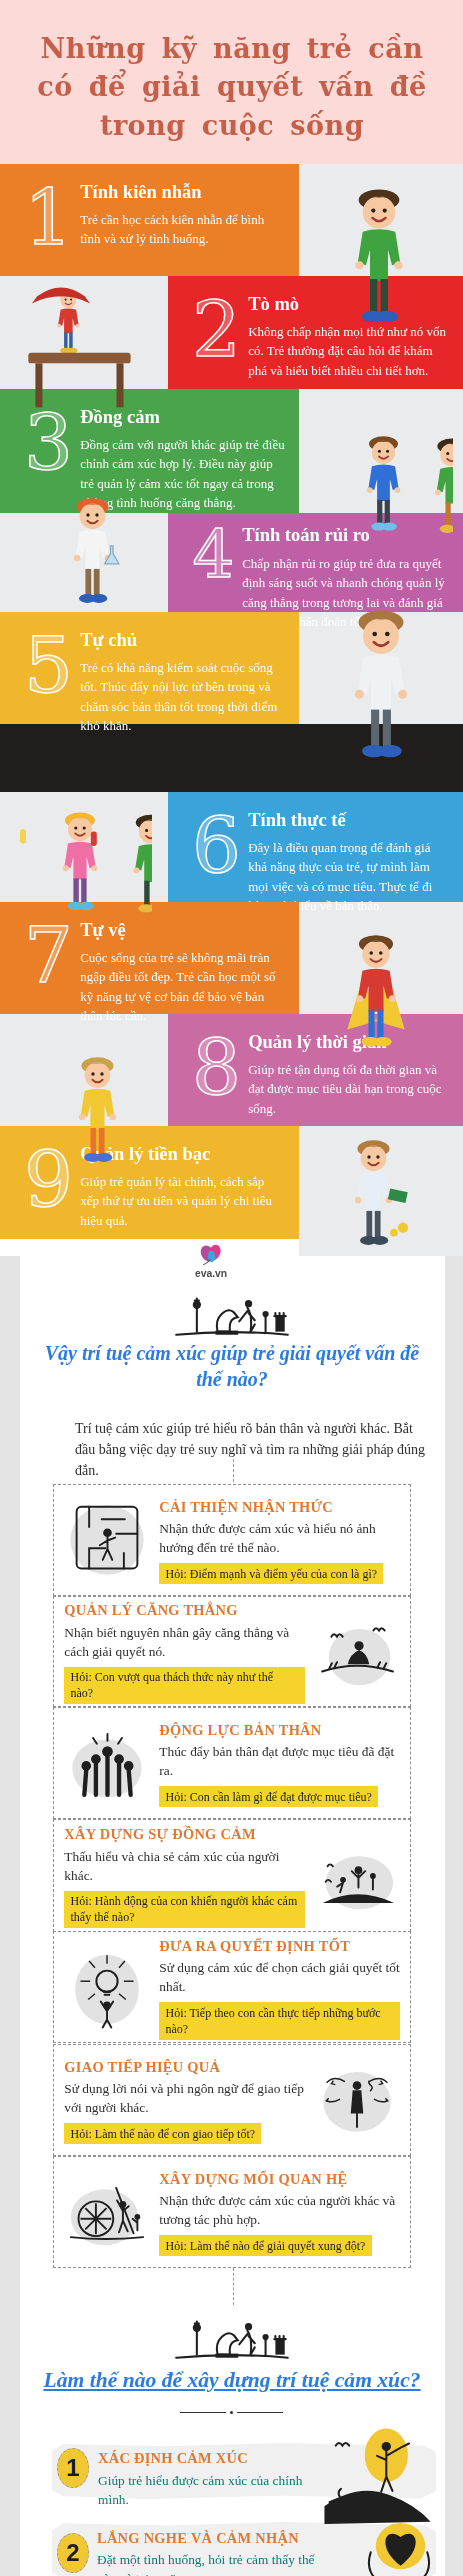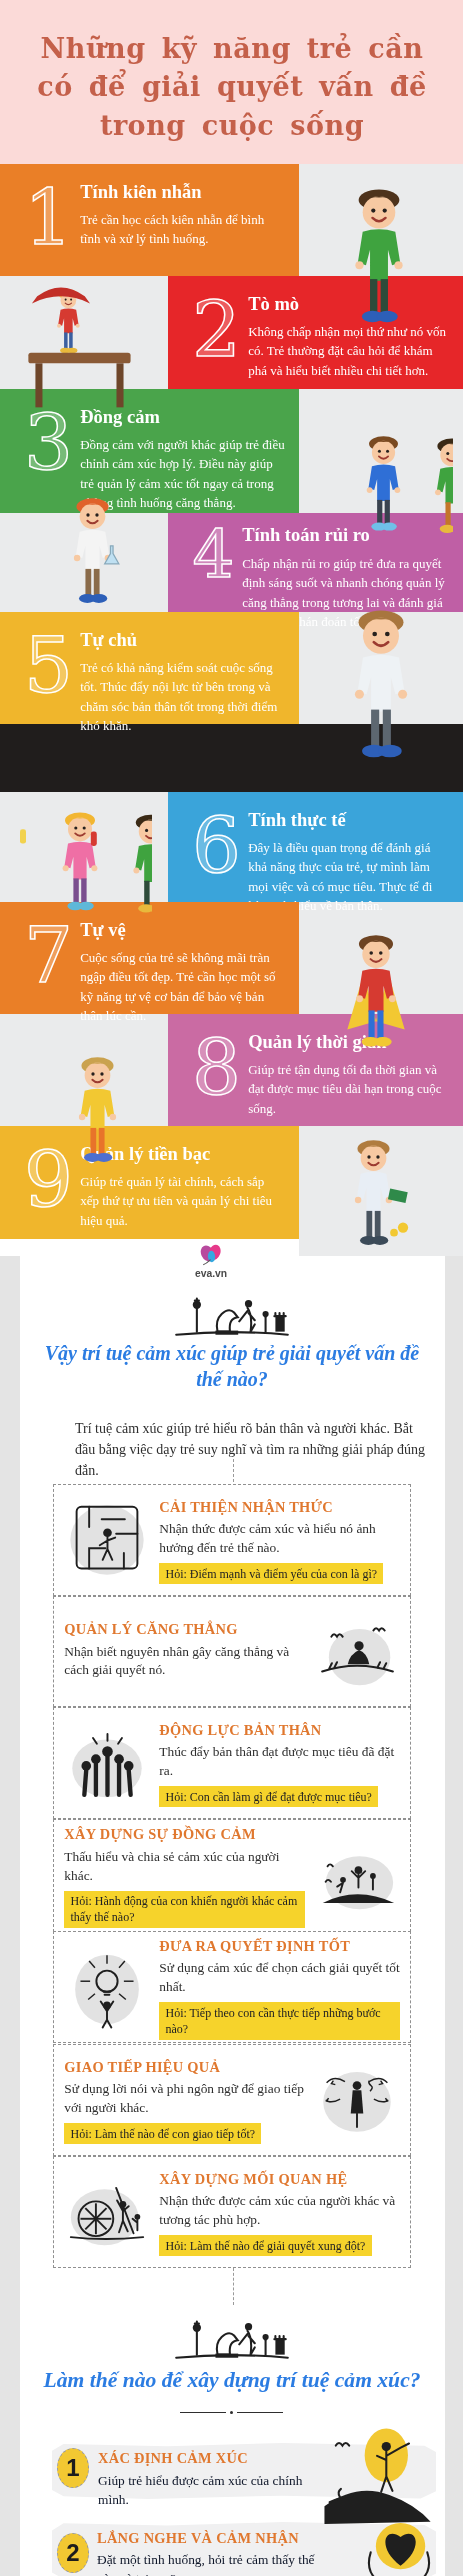--- a/index.html
+++ b/index.html
@@ -41,40 +41,40 @@
   .kid{position:absolute;}
   
   .whiteA{left:0;top:1239px;width:299px;height:16.5px;background:#fff;}
   .card{left:19.6px;top:1256px;width:425px;height:1636px;background:#fff;}
   .logo{left:0;top:1244px;width:422px;text-align:center;}
   .logo .lname{font:700 10.3px "Liberation Sans",sans-serif;color:#4a4a4a;margin-top:-1px;}
   .bigtitle{left:0;width:464px;text-align:center;font-family:"Liberation Serif",serif;
             font-style:italic;font-weight:700;color:#2b7ce2;}
   .t1{top:1340px;font-size:20px;line-height:1.3;}
   .t1 span{display:inline-block;max-width:402px;}
-  .t2{top:2368px;font-size:21.6px;line-height:1.2;}
+  .t2{top:2368px;font-size:21.6px;line-height:1.2;text-decoration:underline;}
   .intro{left:52px;top:1418px;width:361px;font:400 14px/1.5 "Liberation Serif",serif;color:#2e2e2e;margin-left:23px;}
   .vdash{position:absolute;border-left:1.5px dashed #9a9a9a;width:0;}
   .eqbox{position:absolute;left:53px;width:358px;box-sizing:border-box;border:1px dashed #909090;
          display:flex;gap:10px;padding:7.2px 10.3px;align-items:center;background:#fff;}
   .eqbox.rev{flex-direction:row-reverse;}
   .eqbox .ill{flex:0 0 85px;display:flex;justify-content:center;}
   .eqbox .ec{flex:1;}
   .eqbox h3{font:700 14.4px/1.15 "Liberation Serif",serif;color:#e0782f;letter-spacing:0.3px;margin:3.1px 0 5.2px;}
   .eqbox p{font:400 13.4px/1.4 "Liberation Serif",serif;color:#2e2e2e;margin:0 0 5.2px;}
   .q{display:inline-block;background:#f6d32b;padding:2.6px 6.2px;font:400 12px/1.35 "Liberation Serif",serif;color:#222;}
   .divider{left:180px;top:2411px;width:103px;display:flex;align-items:center;gap:4.1px;}
   .divider i{flex:1;border-top:1px solid #2e2e2e;}
   .divider b{width:3.1px;height:3.1px;background:#2e2e2e;border-radius:50%;}
   .band{position:absolute;left:52px;width:384px;background:#f0f0f1;
         clip-path:polygon(0 14%,3% 2%,30% 6%,60% 0,97% 5%,100% 16%,100% 86%,96% 99%,60% 94%,25% 100%,3% 95%,0 84%);}
   .bnum{position:absolute;width:32px;height:40px;border-radius:50%;background:#f2c832;border:1px dashed #9a9a9a;
         display:flex;align-items:center;justify-content:center;font:700 24px "Liberation Sans",sans-serif;color:#1d1d1d;box-sizing:border-box;}
   .bh{position:absolute;font:700 14.4px "Liberation Serif",serif;color:#e0782f;letter-spacing:0.3px;}
-  .bt{position:absolute;font:400 13.4px/1.45 "Liberation Serif",serif;color:#0f172a;width:222px;}
+  .bt{position:absolute;font:400 13.4px/1.45 "Liberation Serif",serif;color:#0f766e;width:222px;}
   .sketch{position:absolute;}
   svg .ln{stroke:#1f1f1f;stroke-width:4;fill:none;stroke-linecap:round;}
   svg .fl{fill:#1f1f1f;}
   svg .yl{fill:#f2c832;}
   svg .blob{fill:#e2e2e2;}
 </style>
 </head>
 <body>
 
 <div class="canvas">
@@ -288,20 +288,21 @@
         <path class="ln" d="M12 108 Q80 86 150 108"></path>
         <circle cx="84" cy="58" r="9" class="fl"></circle>
         <path d="M84 66 Q66 74 62 94 L104 94 Q100 72 84 66 Z" class="fl"></path>
         <path class="ln" d="M26 102 l5 -10 M36 100 l5 -10 M120 100 l5 -10 M132 102 l5 -10" stroke-width="3"></path>
         <path class="ln" d="M30 40 q5 -9 11 0 q5 -9 11 0 M112 28 q5 -9 11 0 q5 -9 11 0" stroke-width="3"></path>
       </svg>
     </div>
     <div class="ec">
       <h3>QUẢN LÝ CĂNG THẲNG</h3>
       <p>Nhận biết nguyên nhân gây căng thẳng và cách giải quyết nó.</p>
+      <span class="q">Hỏi: Con vượt qua thách thức này như thế nào?</span>
     </div>
   </div>
 
   <div class="eqbox" style="top:1707px;height:112px">
     <div class="ill">
       <svg width="82" height="77" viewBox="0 0 170 150">
         <ellipse cx="85" cy="85" rx="72" ry="60" class="blob"></ellipse>
         <g stroke="#1f1f1f" stroke-width="9" stroke-linecap="round">
           <line x1="38" y1="140" x2="42" y2="88"></line>
             <line x1="62" y1="140" x2="62" y2="74"></line>

